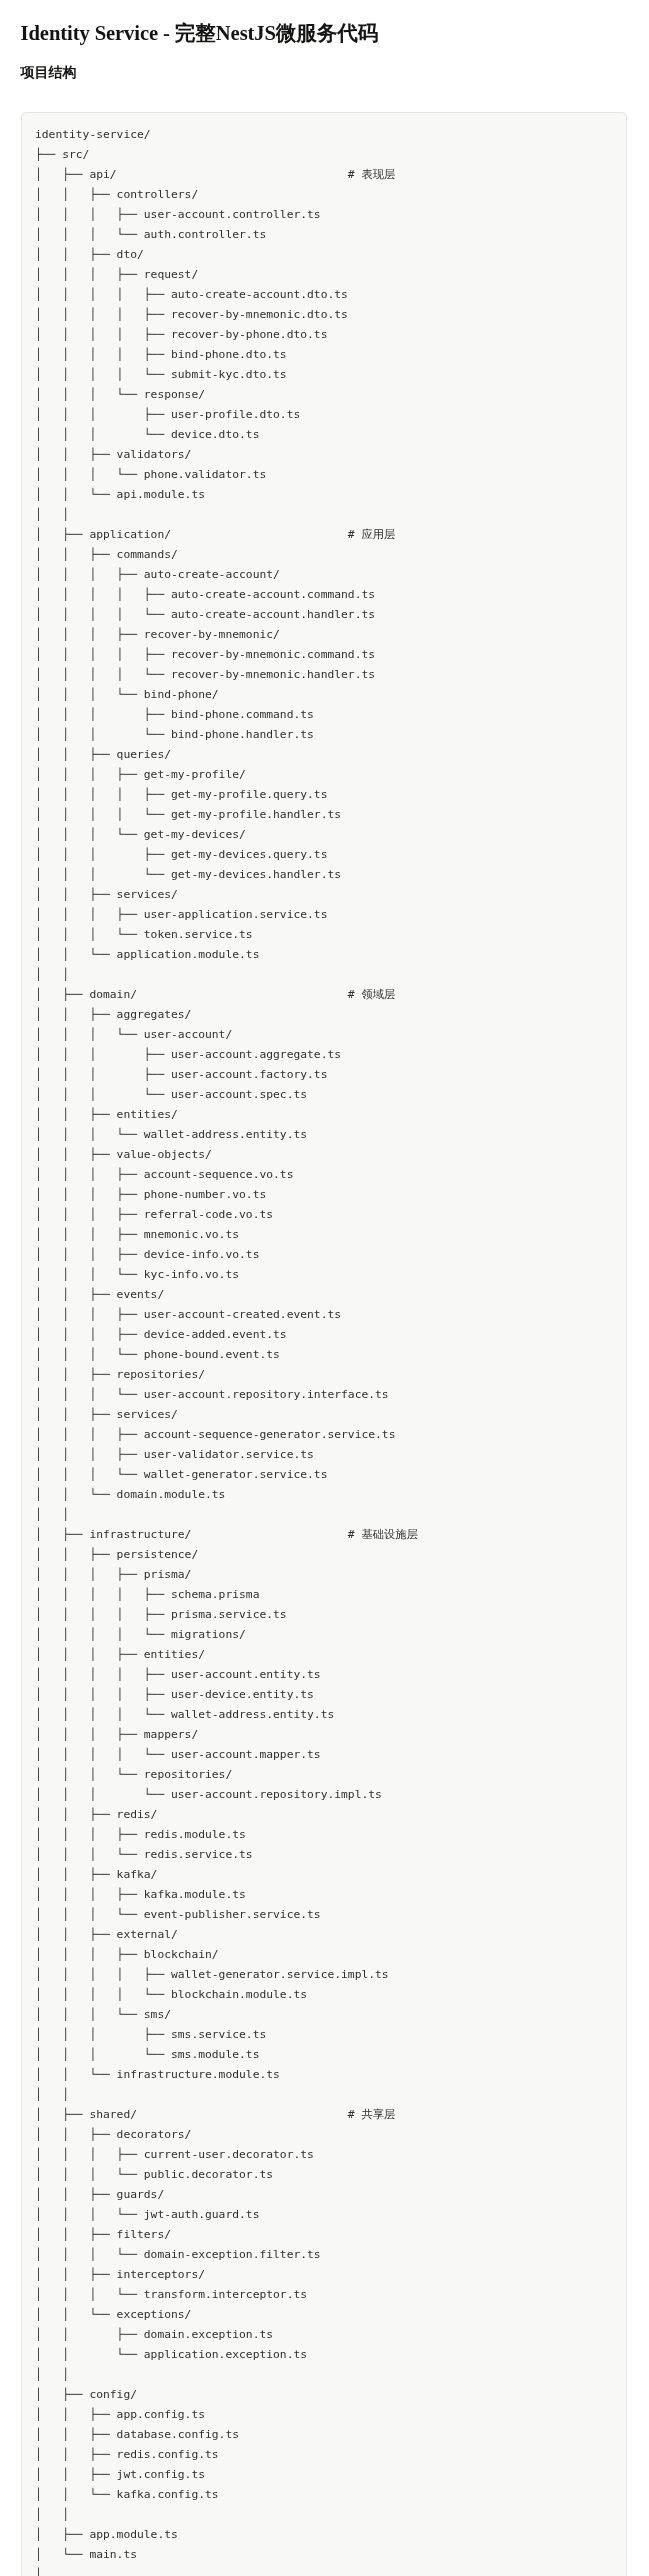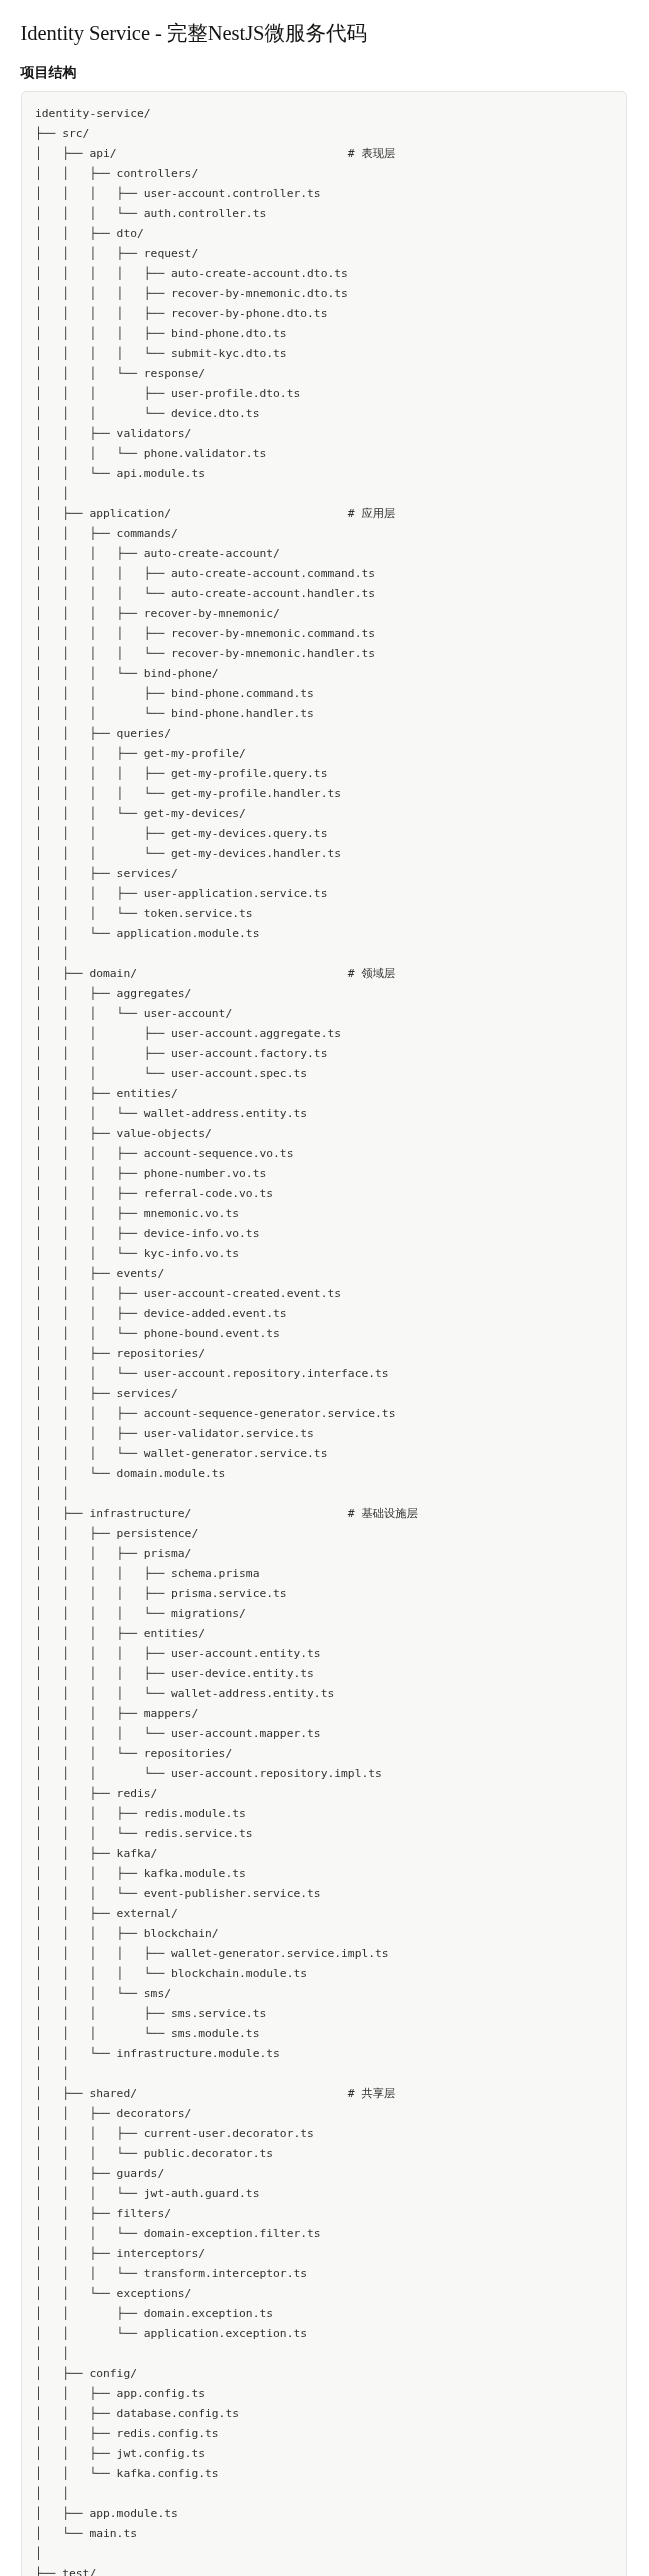--- a/index.html
+++ b/index.html
@@ -7,30 +7,30 @@
     width: 649px;
     min-height: 3043px;
     background: #ffffff;
     color: #1c1c1a;
     font-family: "Liberation Serif", serif;
   }
   .page { padding: 18.5px 21.6px 31px 20.6px; }
   .page-title {
     font-size: 20.6px;
     line-height: 1.25;
-    font-weight: 400;
+    font-weight: 700;
     margin: 2.1px 0 17.5px 0;
     color: #141413;
     letter-spacing: -0.1px;
   }
   .section-heading {
     font-size: 14px;
     line-height: 1.3;
     font-weight: 700;
-    margin: 0 0 9px 0;
+    margin: 0 0 30px 0;
     color: #141413;
   }
   .code-block {
     background: #f8f8f6;
     border: 0.5px solid #e4e4e0;
     border-radius: 5.2px;
     padding: 12.4px 13.4px;
   }
   .file-tree {
     margin: 0;

